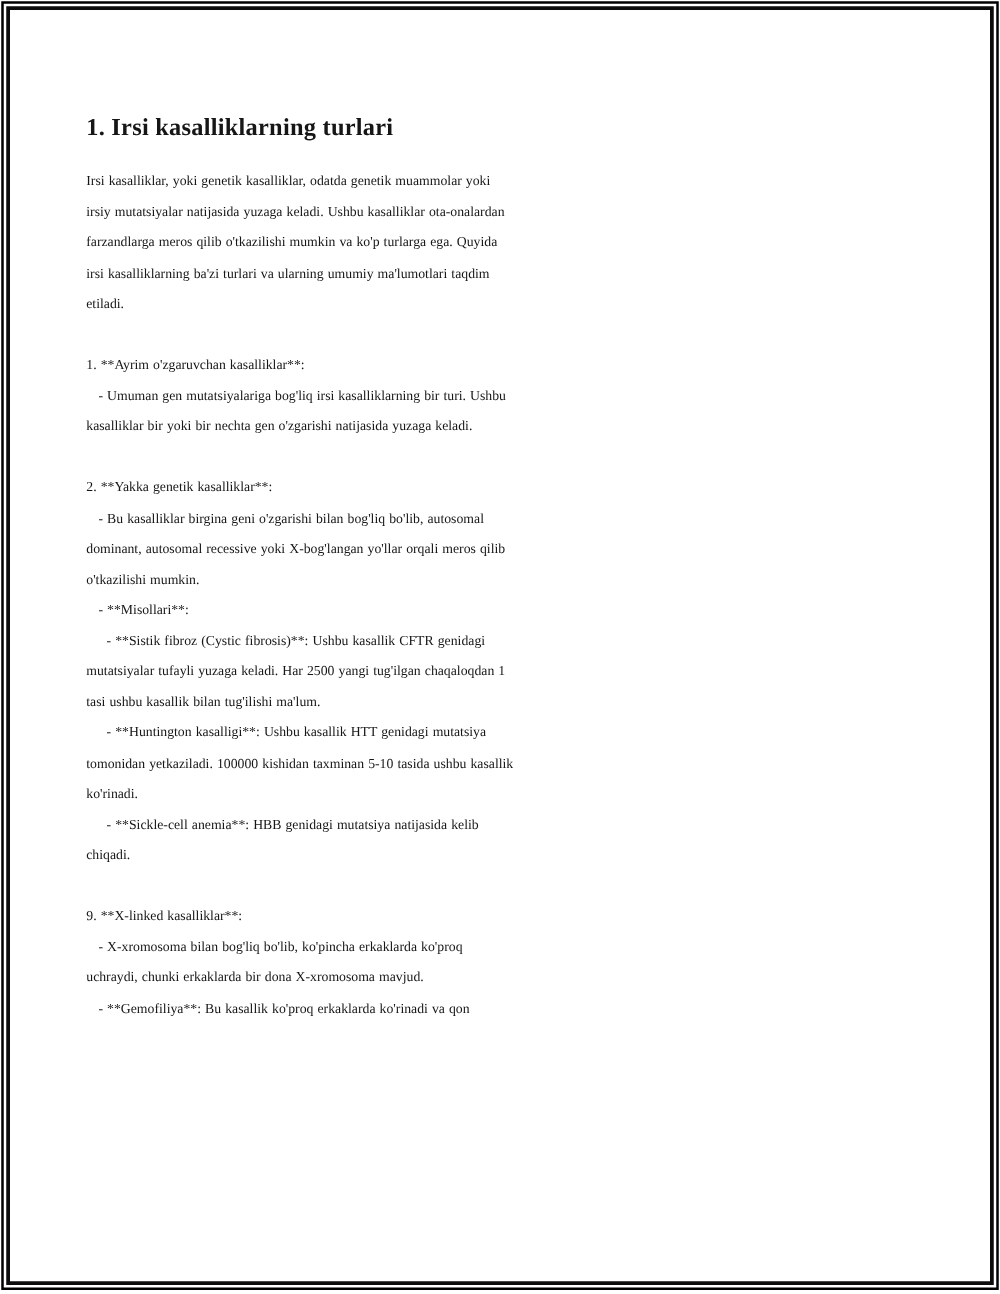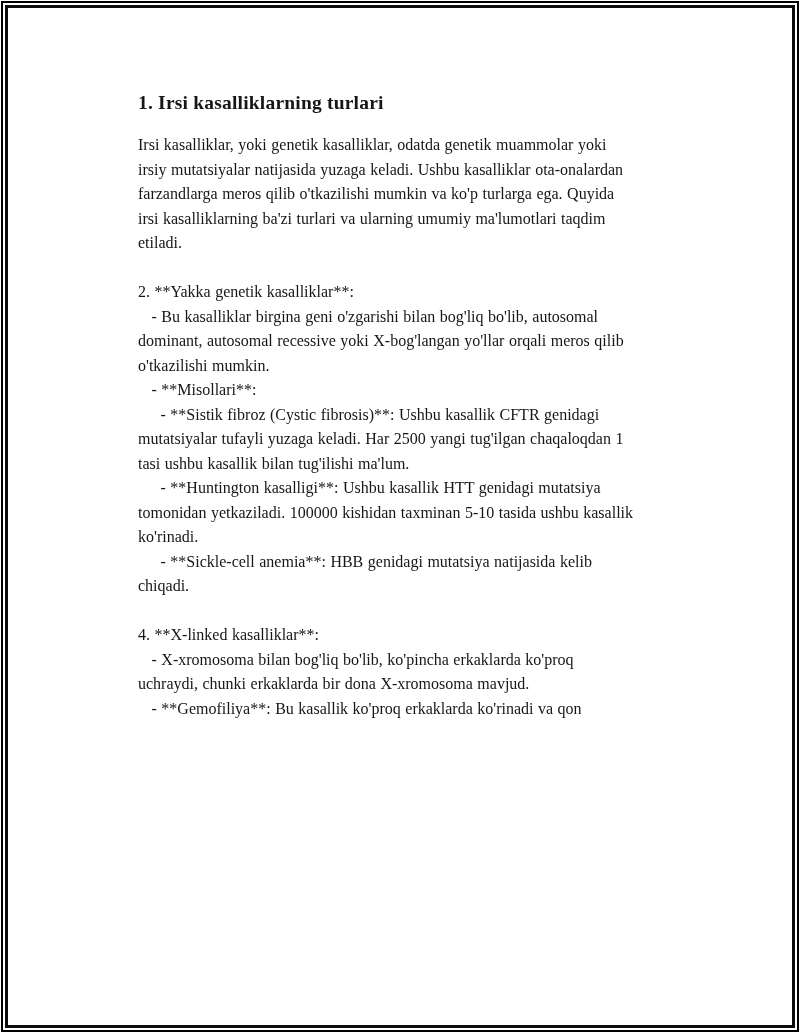--- a/index.html
+++ b/index.html
@@ -20,65 +20,67 @@
   }
   .page-inner {
     position: absolute;
     left: 2px; top: 2px; right: 2px; bottom: 2px;
     border: 3px solid #0c0c0c;
     background: #ffffff;
     box-sizing: border-box;
     overflow: hidden;
   }
   .content {
-    padding: 82px 106px 0 110px;
+    padding: 82px 106px 0 61px;
     color: #161616;
-    margin-left: 20px;
   }
   .doc-title {
     font-size: 19.5px;
     font-weight: bold;
     line-height: 26px;
     margin: 0 0 17px 0;
     letter-spacing: 0.2px;
   }
   .para {
     white-space: pre-wrap;
-    font-size: 16px;
+    font-size: 11px;
     line-height: 24.5px;
     margin: 0 0 24.5px 0;
     word-spacing: 0.5px;
   }
 </style>
 </head>
 <body>
 
 <div class="page-frame">
   <div class="page-inner">
     <div class="content">
       <h1 class="doc-title">1. Irsi kasalliklarning turlari</h1>
       <div id="doc-body">
           <p class="para">Irsi kasalliklar, yoki genetik kasalliklar, odatda genetik muammolar yoki
 irsiy mutatsiyalar natijasida yuzaga keladi. Ushbu kasalliklar ota-onalardan
 farzandlarga meros qilib o'tkazilishi mumkin va ko'p turlarga ega. Quyida
 irsi kasalliklarning ba'zi turlari va ularning umumiy ma'lumotlari taqdim
 etiladi.</p>
+          <p class="para">1. **Ayrim o'zgaruvchan kasalliklar**:
+   - Umuman gen mutatsiyalariga bog'liq irsi kasalliklarning bir turi. Ushbu
+kasalliklar bir yoki bir nechta gen o'zgarishi natijasida yuzaga keladi.</p>
           <p class="para">2. **Yakka genetik kasalliklar**:
    - Bu kasalliklar birgina geni o'zgarishi bilan bog'liq bo'lib, autosomal
 dominant, autosomal recessive yoki X-bog'langan yo'llar orqali meros qilib
 o'tkazilishi mumkin.
    - **Misollari**:
      - **Sistik fibroz (Cystic fibrosis)**: Ushbu kasallik CFTR genidagi
 mutatsiyalar tufayli yuzaga keladi. Har 2500 yangi tug'ilgan chaqaloqdan 1
 tasi ushbu kasallik bilan tug'ilishi ma'lum.
      - **Huntington kasalligi**: Ushbu kasallik HTT genidagi mutatsiya
 tomonidan yetkaziladi. 100000 kishidan taxminan 5-10 tasida ushbu kasallik
 ko'rinadi.
      - **Sickle-cell anemia**: HBB genidagi mutatsiya natijasida kelib
 chiqadi.</p>
-          <p class="para">4. **X-linked kasalliklar**:
+          <p class="para">9. **X-linked kasalliklar**:
    - X-xromosoma bilan bog'liq bo'lib, ko'pincha erkaklarda ko'proq
 uchraydi, chunki erkaklarda bir dona X-xromosoma mavjud.
    - **Gemofiliya**: Bu kasallik ko'proq erkaklarda ko'rinadi va qon</p>
         </div>
     </div>
   </div>
 </div>
 
 </body></html>

